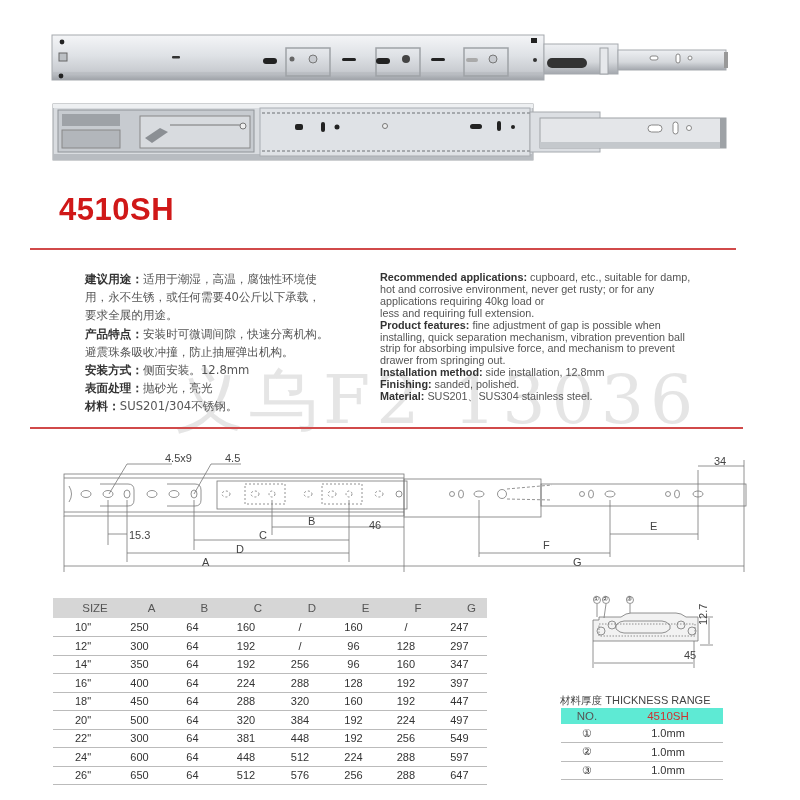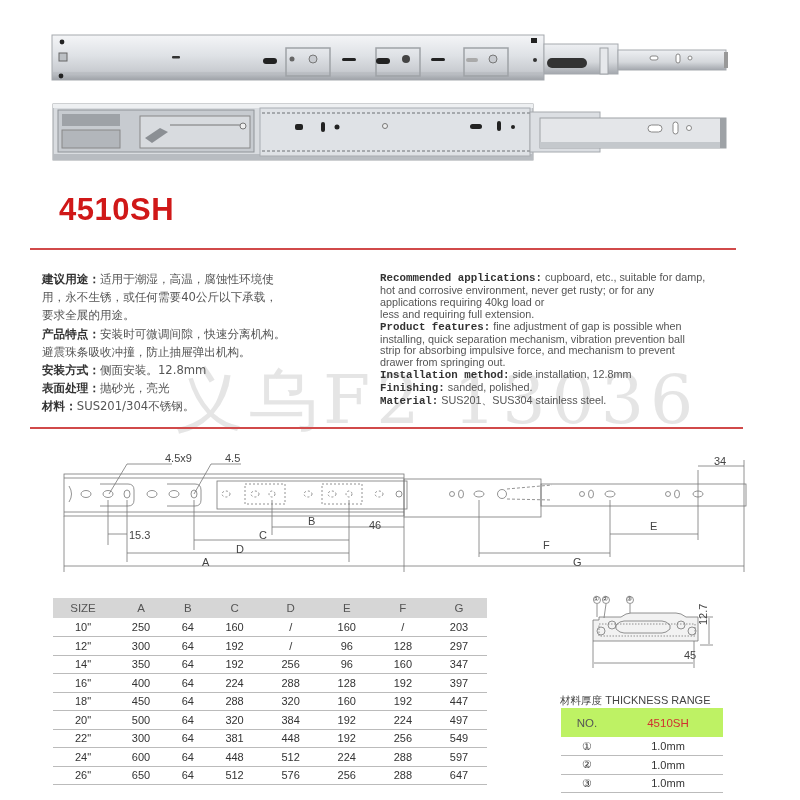--- a/index.html
+++ b/index.html
@@ -22,30 +22,30 @@
   .red-rule { height: 2px; background: #d14a4a; }
   .rule-1 { left: 30px; top: 248px; width: 706px; }
   .rule-2 { left: 30px; top: 427px; width: 713px; }
 
   
   .desc-cn {
     left: 42px; top: 270px; width: 330px;
     font-family: "DejaVu Sans", sans-serif;
     font-size: 11.6px; line-height: 18.2px; color: #555;
   }
-  .desc-cn .row { display: block; white-space: nowrap; }
+  .desc-cn .row { display: block; white-space: nowrap; margin-left: 43px; }
   .desc-cn b { color: #333; font-weight: bold; }
 
   .desc-en {
     left: 380px; top: 272px; width: 370px;
     font-family: "Liberation Sans", sans-serif;
     font-size: 10.8px; line-height: 11.9px; color: #555;
   }
   .desc-en .row { display: block; white-space: nowrap; }
-  .desc-en b { color: #333; font-weight: bold; font-family: Liberation Mono, monospace; }
+  .desc-en b { color: #333; font-weight: bold; }
 
   
   .watermark {
     left: 175px; top: 355px;
     font-family: "DejaVu Serif", serif;
     font-size: 68px; color: rgba(160,160,160,0.28);
     letter-spacing: 6px; white-space: nowrap; pointer-events: none;
   }
 
   
@@ -56,21 +56,21 @@
   }
 
   
   .size-table {
     position: absolute; left: 53px; top: 598px; width: 434px;
     border-collapse: collapse;
     font-family: "Liberation Sans", sans-serif; font-size: 11px; color: #333;
   }
   .size-table th {
     background: #d6d6d6; font-weight: normal; color: #555;
-    height: 20px; font-size: 11.5px;
+    height: 20px; font-size: 11.5px; padding-left: 24px;
   }
   .size-table td {
     height: 18.5px; text-align: center; border-bottom: 1px solid #bbb;
   }
   .size-table th, .size-table td { text-align: center; }
   .size-table td:first-child, .size-table th:first-child { width: 60px; }
 
   
   .section { left: 585px; top: 590px; width: 140px; height: 80px; }
 
@@ -79,21 +79,21 @@
     left: 560px; top: 694px;
     font-family: "DejaVu Sans", sans-serif; font-size: 10.5px; color: #444;
     white-space: nowrap;
   }
   .thick-caption .en { font-family: "Liberation Sans", sans-serif; font-size: 11px; }
   .thick-table {
     position: absolute; left: 561px; top: 708px; width: 162px;
     border-collapse: collapse; font-family: "Liberation Sans", sans-serif; font-size: 11px; color: #333;
   }
   .thick-table th {
-    background: #bef264; font-weight: normal; height: 29px; color: #555; font-size: 11.5px;
+    background: #5eead4; font-weight: normal; height: 16px; color: #555; font-size: 11.5px;
   }
   .thick-table th.model { color: #d03030; }
   .thick-table td { height: 18.5px; border-bottom: 1px solid #bbb; text-align: center; }
   .thick-table td:first-child, .thick-table th:first-child { width: 52px; text-align: center; }
 </style>
 </head>
 <body>
 
 <div class="photo" style="top:14px;height:70px;">
   <svg width="800" height="70" viewBox="0 14 800 70">
@@ -320,21 +320,21 @@
   </thead>
   <tbody>
     <tr>
       <td>10"</td>
         <td>250</td>
         <td>64</td>
         <td>160</td>
         <td>/</td>
         <td>160</td>
         <td>/</td>
-        <td>203</td>
+        <td>247</td>
     </tr>
     <tr>
       <td>12"</td>
         <td>300</td>
         <td>64</td>
         <td>192</td>
         <td>/</td>
         <td>96</td>
         <td>128</td>
         <td>297</td>

